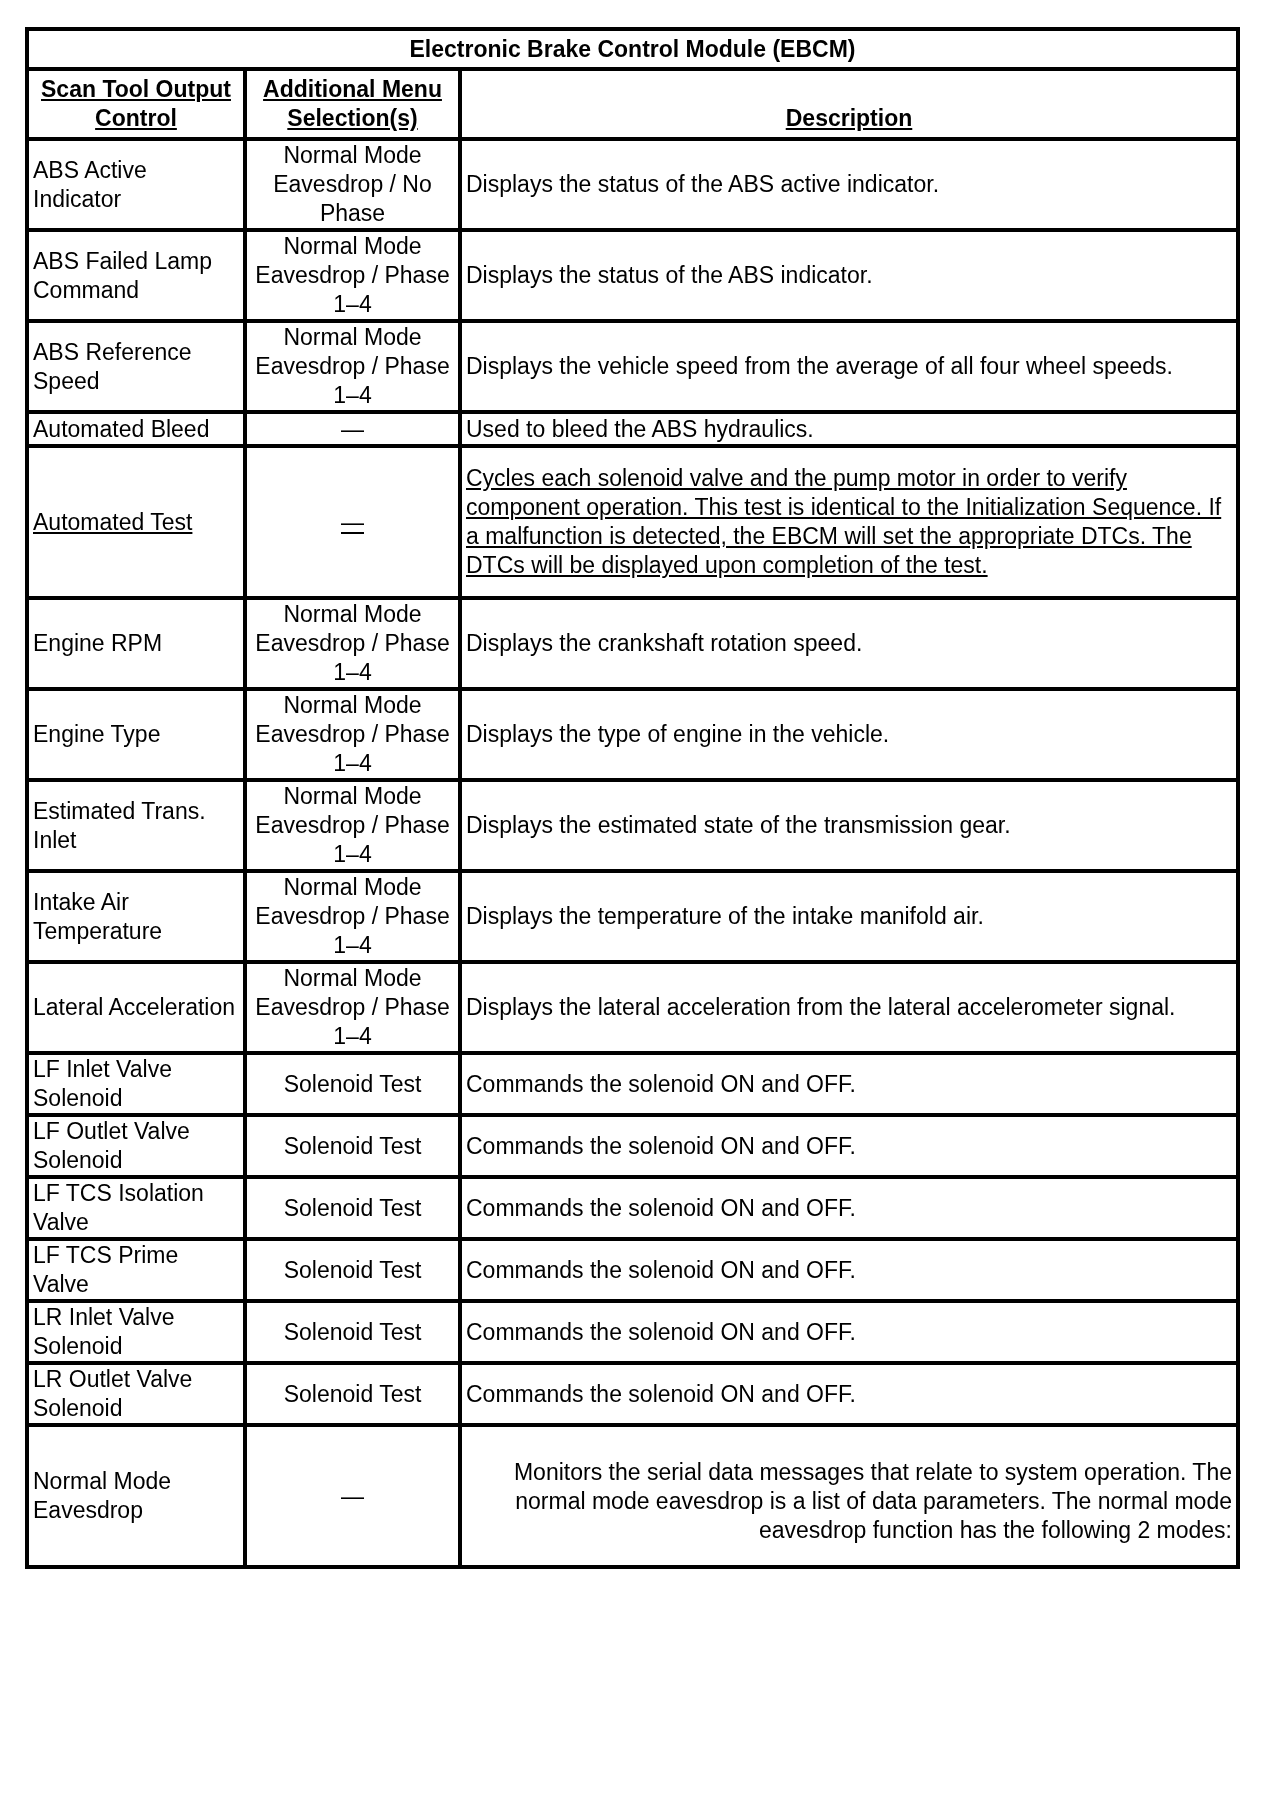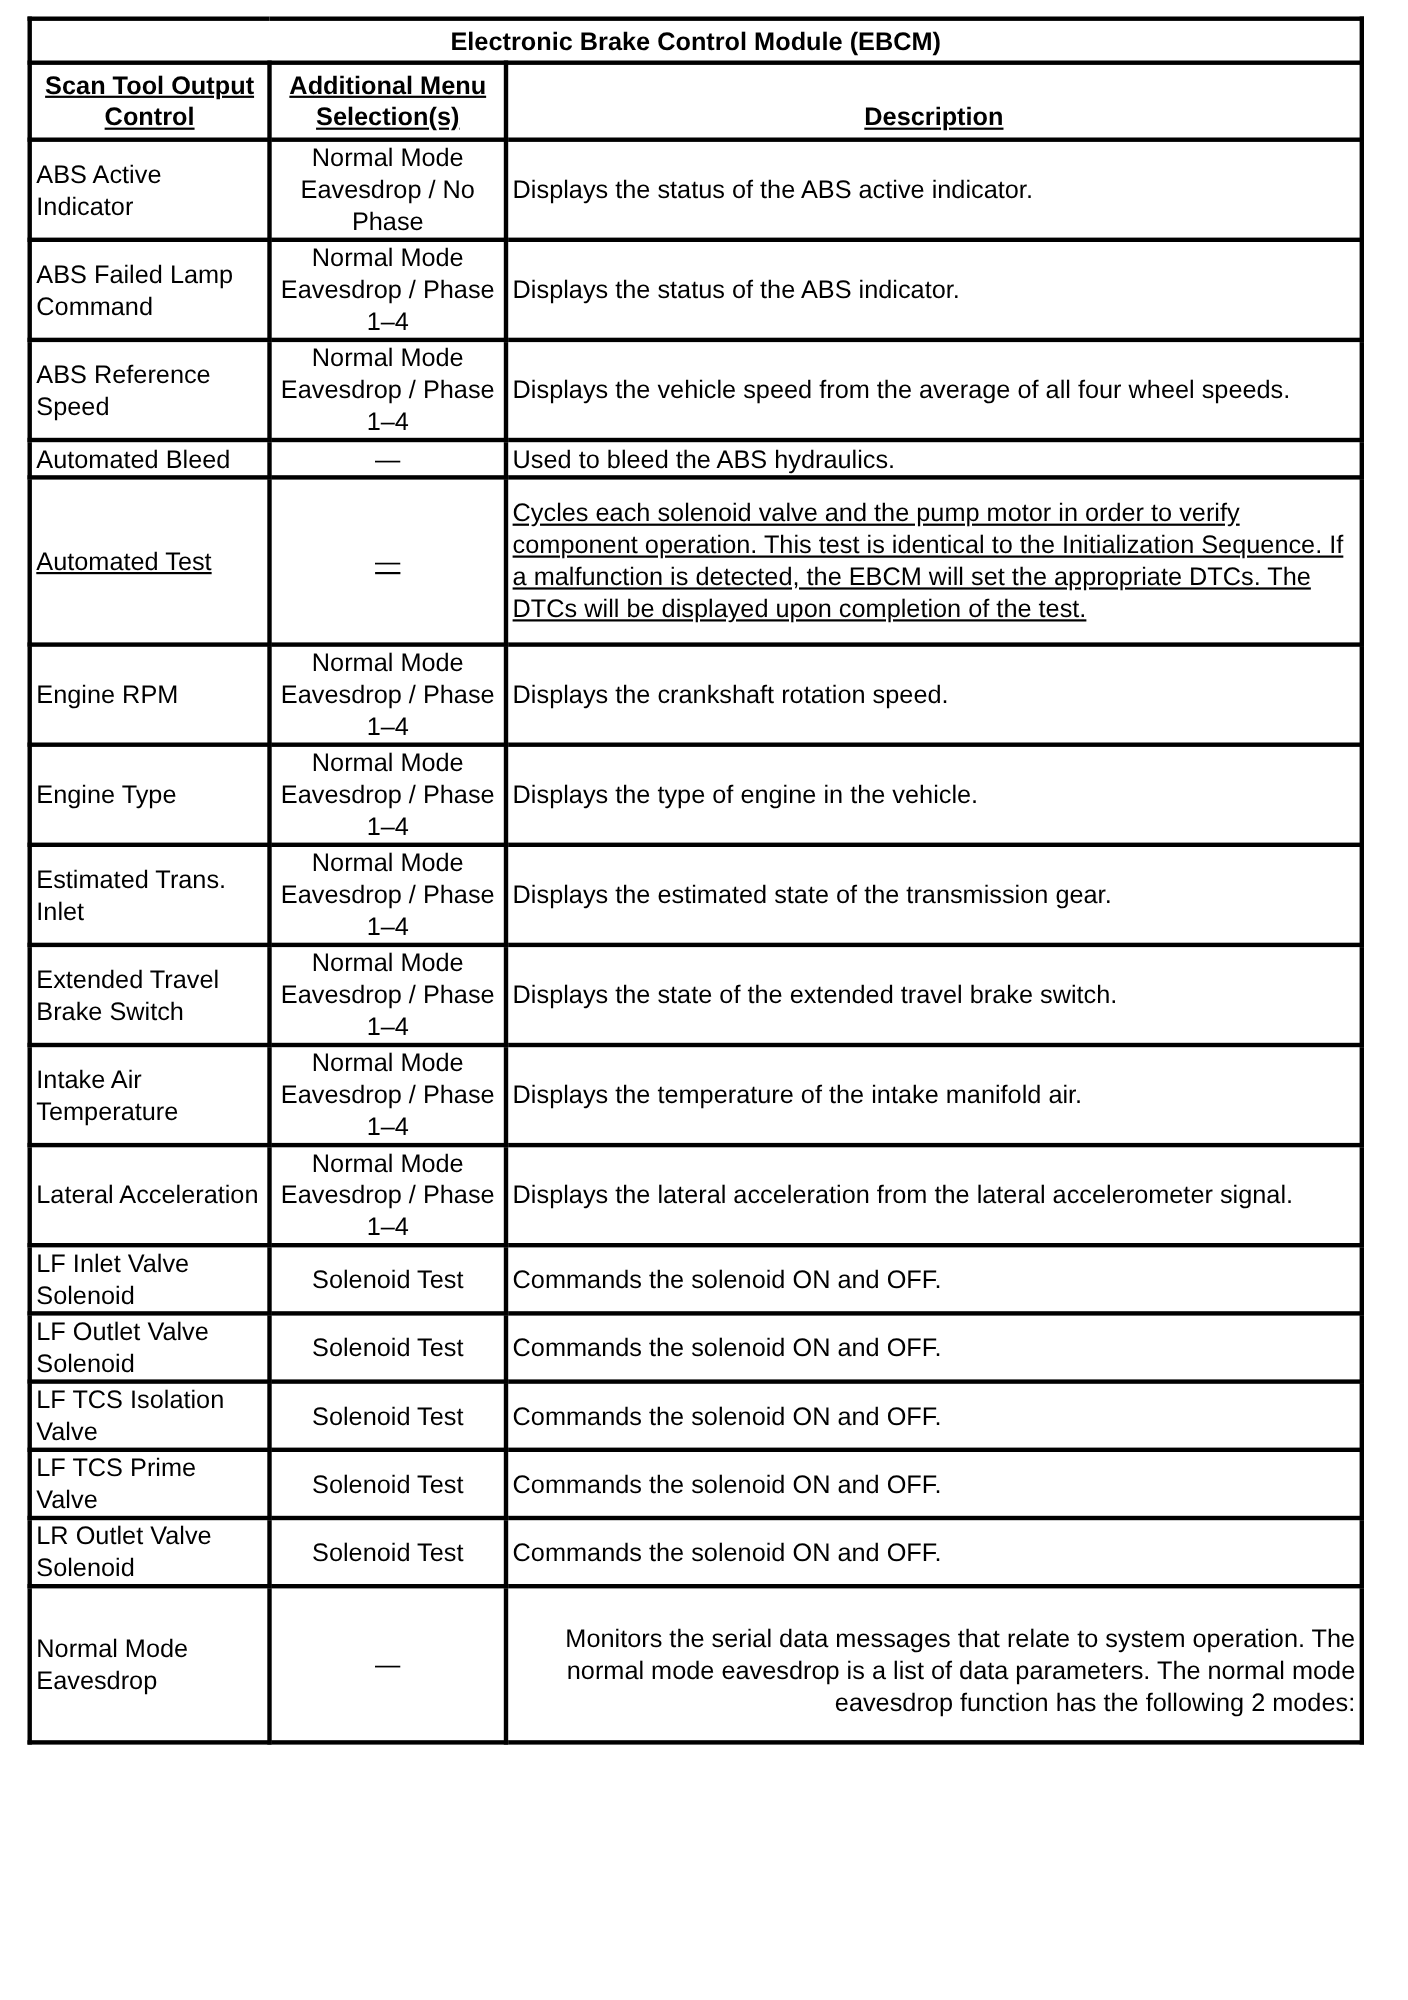--- a/index.html
+++ b/index.html
@@ -1,19 +1,19 @@
 <!DOCTYPE html>
 <html><head>
 <meta charset="utf-8">
 <style>
   html, body { margin: 0; padding: 0; background: #ffffff; }
   body { width: 1280px; height: 1818px; position: relative; overflow: hidden;
          font-family: "Liberation Sans", sans-serif; color: #000; }
   table.ebcm {
-    position: absolute; left: 25px; top: 15px; width: 1215px;
+    position: absolute; left: 25px; top: 27px; width: 1215px;
     border-collapse: collapse; table-layout: fixed;
     border: 4px solid #000;
   }
   table.ebcm td, table.ebcm th {
     border: 4px solid #000; padding: 0 4px; vertical-align: middle;
     font-size: 23px; line-height: 29px; font-weight: normal;
   }
   table.ebcm th { font-weight: bold; text-align: center; }
   col.c1 { width: 218px; }
   col.c2 { width: 215px; }
@@ -82,25 +82,20 @@
     <td>Engine Type</td>
     <td class="menu">Normal Mode Eavesdrop / Phase 1–4</td>
     <td>Displays the type of engine in the vehicle.</td>
   </tr>
   <tr class="r3">
     <td>Estimated Trans. Inlet</td>
     <td class="menu">Normal Mode Eavesdrop / Phase 1–4</td>
     <td>Displays the estimated state of the transmission gear.</td>
   </tr>
   <tr class="r3">
-    <td>Extended Travel Brake Switch</td>
-    <td class="menu">Normal Mode Eavesdrop / Phase 1–4</td>
-    <td>Displays the state of the extended travel brake switch.</td>
-  </tr>
-  <tr class="r3">
     <td>Intake Air Temperature</td>
     <td class="menu">Normal Mode Eavesdrop / Phase 1–4</td>
     <td>Displays the temperature of the intake manifold air.</td>
   </tr>
   <tr class="r3">
     <td>Lateral Acceleration</td>
     <td class="menu">Normal Mode Eavesdrop / Phase 1–4</td>
     <td>Displays the lateral acceleration from the lateral accelerometer signal.</td>
   </tr>
   <tr class="r2">
@@ -117,20 +112,25 @@
     <td>LF TCS Isolation Valve</td>
     <td class="menu">Solenoid Test</td>
     <td class="desc-top">Commands the solenoid ON and OFF.</td>
   </tr>
   <tr class="r2">
     <td>LF TCS Prime Valve</td>
     <td class="menu">Solenoid Test</td>
     <td class="desc-top">Commands the solenoid ON and OFF.</td>
   </tr>
   <tr class="r2">
+    <td>LR Inlet Valve Solenoid</td>
+    <td class="menu">Solenoid Test</td>
+    <td class="desc-top">Commands the solenoid ON and OFF.</td>
+  </tr>
+  <tr class="r2">
     <td>LR Outlet Valve Solenoid</td>
     <td class="menu">Solenoid Test</td>
     <td class="desc-top">Commands the solenoid ON and OFF.</td>
   </tr>
   <tr class="rlast">
     <td>Normal Mode Eavesdrop</td>
     <td class="menu">—</td>
     <td class="desc-top-pad">Monitors the serial data messages that relate to system operation. The normal mode eavesdrop is a list of data parameters. The normal mode eavesdrop function has the following 2 modes:</td>
   </tr>
 </tbody>

